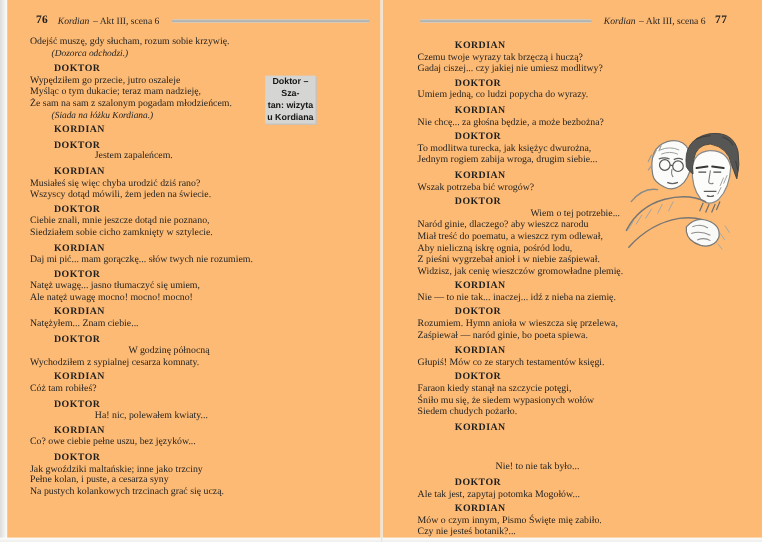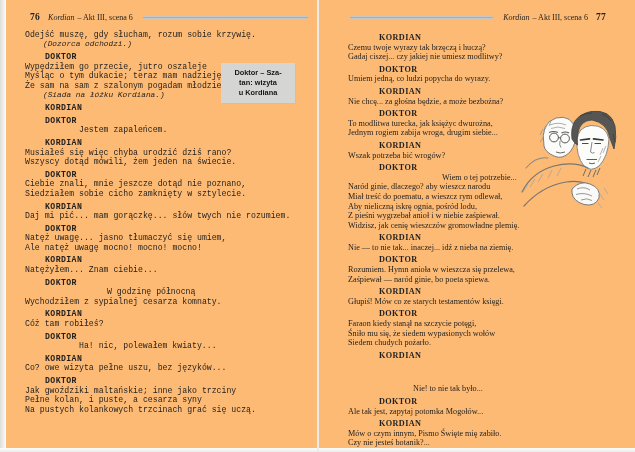--- a/index.html
+++ b/index.html
@@ -27,29 +27,29 @@
   .running-title .rest{margin-left:3px;}
   .header-left .running-title{margin-left:8px;}
   .header-left .rule{margin-left:10px;}
   .header-right .running-title{margin-right:8px;}
   .header-right .rule{margin-right:10px;}
   .rule{flex:1;height:3px;border-radius:2px;
     background:linear-gradient(to bottom,#d3d3d1,#a9a9a6 55%,#d6d6d4);}
 
   
   .text-col{position:absolute;font-size:8.2px;line-height:9.6px;}
-  .text-col-left{left:25px;top:30px;width:285px;font-family:Liberation Mono, monospace;}
+  .text-col-left{left:25px;top:30px;width:285px;}
   .text-col-right{left:348px;top:30px;width:262px;}
   .blk{white-space:nowrap;}
   .blk.speaker{font-weight:bold;letter-spacing:.4px;margin-top:3px;padding-left:20px;}
   .text-col-right .blk.speaker{padding-left:31px;}
   .blk.stage{font-style:italic;font-size:7.8px;padding-left:18px;}
 
   
-  .margin-note{position:absolute;left:221px;top:63px;width:74px;height:40px;
+  .margin-note{position:absolute;left:221px;top:63px;width:42px;height:40px;
     background:#d5d5d3;box-shadow:1px 1px 0 #c2c2c0;
     font-family:"Liberation Sans","DejaVu Sans",sans-serif;
     font-weight:bold;font-size:7.4px;line-height:10px;
     display:flex;align-items:center;justify-content:center;text-align:center;
     white-space:pre-line;color:#161616;}
 
   
   .illustration{position:absolute;left:514px;top:104px;width:116px;height:113px;}
 </style>
 </head>
@@ -97,21 +97,21 @@
       <div class="blk speaker">KORDIAN</div>
       <div class="blk line">Natężyłem... Znam ciebie...</div>
       <div class="blk speaker">DOKTOR</div>
       <div class="blk line" style="padding-left: 82px;">W godzinę północną</div>
       <div class="blk line">Wychodziłem z sypialnej cesarza komnaty.</div>
       <div class="blk speaker">KORDIAN</div>
       <div class="blk line">Cóż tam robiłeś?</div>
       <div class="blk speaker">DOKTOR</div>
       <div class="blk line" style="padding-left: 54px;">Ha! nic, polewałem kwiaty...</div>
       <div class="blk speaker">KORDIAN</div>
-      <div class="blk line">Co? owe wizyta pełne uszu, bez języków...</div>
+      <div class="blk line">Co? owe ciebie pełne uszu, bez języków...</div>
       <div class="blk speaker">DOKTOR</div>
       <div class="blk line">Jak gwoździki maltańskie; inne jako trzciny</div>
       <div class="blk line">Pełne kolan, i puste, a cesarza syny</div>
       <div class="blk line">Na pustych kolankowych trzcinach grać się uczą.</div>
     </div>
 
   <div class="margin-note">Doktor – Sza-
 tan: wizyta
 u Kordiana</div>
 

